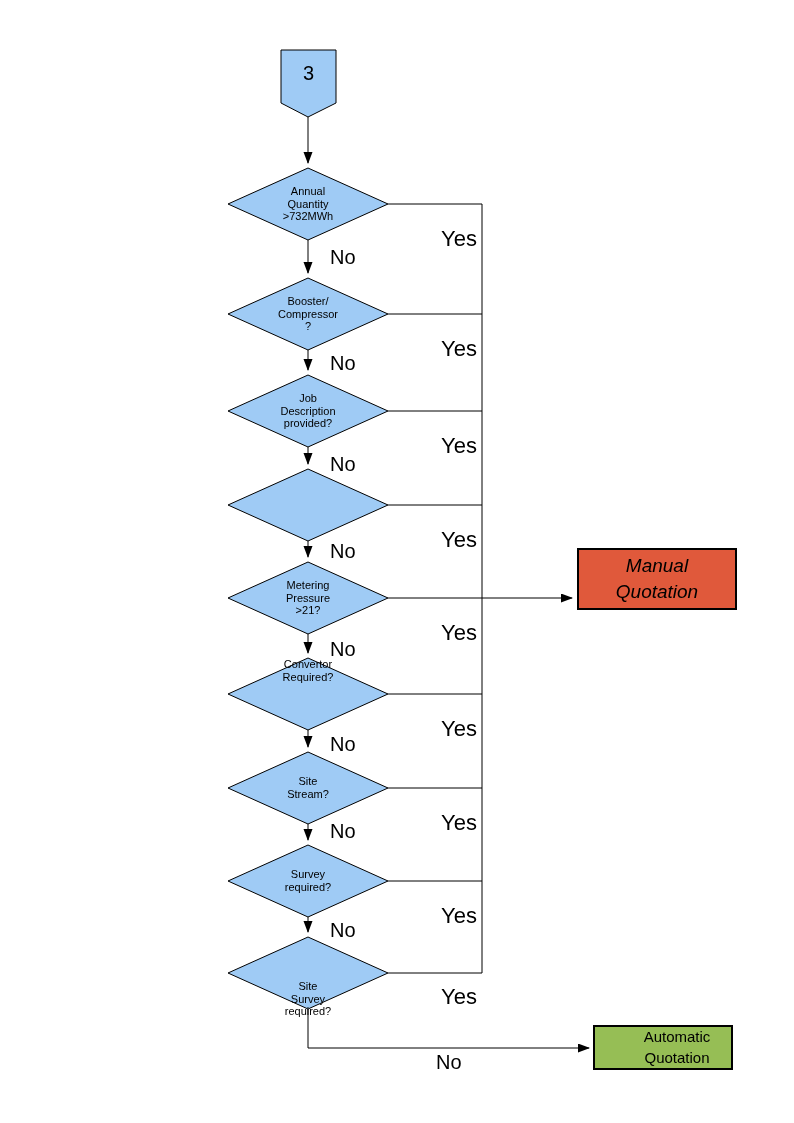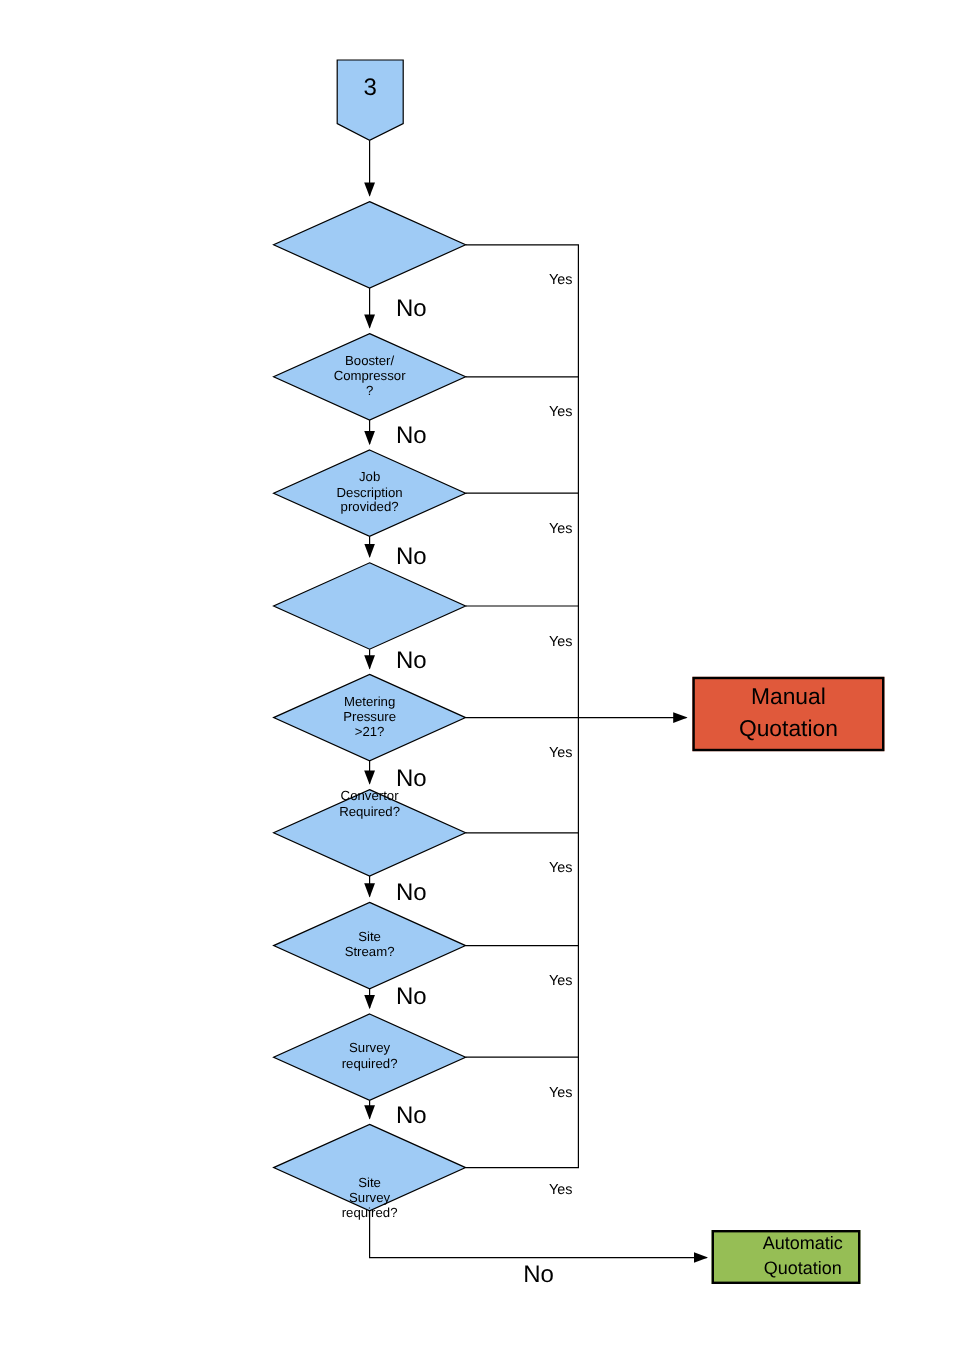--- a/index.html
+++ b/index.html
@@ -32,40 +32,40 @@
     text-align: center;
     font-size: 11px; line-height: 1.18;
     left: 233px;
   }
   .start-label {
     left: 281px; top: 62px; width: 55px;
     text-align: center; font-size: 20px;
   }
   .yes-label {
     left: 415px; width: 62px;
-    text-align: right; font-size: 12px;
+    text-align: right; font-size: 22px;
   }
   .no-label {
     left: 330px; width: 60px;
     text-align: left; font-size: 20px;
   }
   .no-label-final { left: 436px; top: 1051px; width: 60px; font-size: 20px; }
   .outcome {
     position: absolute;
     display: flex; align-items: center; justify-content: center;
     text-align: center; white-space: pre-line;
     border: 2px solid var(--node-border);
   }
   #manual-box {
-    left: 577px; top: 564px; width: 160px; height: 62px;
+    left: 577px; top: 548px; width: 160px; height: 62px;
     background: var(--manual-fill);
-    font-size: 19px; line-height: 1.35;
+    font-size: 19px; line-height: 1.35; font-style: italic;
   }
   #auto-box {
-    left: 593px; top: 1025px; width: 124px; height: 45px;
+    left: 593px; top: 1025px; width: 140px; height: 45px;
     background: var(--auto-fill);
     font-size: 15px; line-height: 1.35; padding-left: 28px;
   }
 </style>
 </head>
 <body>
 
 <div id="canvas">
 
   <svg id="flow-svg" viewBox="0 0 794 1123">
@@ -105,20 +105,23 @@
     <polygon class="diamond" points="308,469 388,505 308,541 228,505"></polygon>
     <polygon class="diamond" points="308,562 388,598 308,634 228,598"></polygon>
     <polygon class="diamond" points="308,658 388,694 308,730 228,694"></polygon>
     <polygon class="diamond" points="308,752 388,788 308,824 228,788"></polygon>
     <polygon class="diamond" points="308,845 388,881 308,917 228,881"></polygon>
     <polygon class="diamond" points="308,937 388,973 308,1009 228,973"></polygon>
   </svg>
 
   <div class="lbl start-label">3</div>
 
+  <div class="lbl node-label" style="top:171px">Annual
+Quantity
+&gt;732MWh</div>
   <div class="lbl node-label" style="top:281px">Booster/
 Compressor
 ?</div>
   <div class="lbl node-label" style="top:378px">Job
 Description
 provided?</div>
   <div class="lbl node-label" style="top:565px">Metering
 Pressure
 &gt;21?</div>
   <div class="lbl node-label" style="top:638px">Convertor

